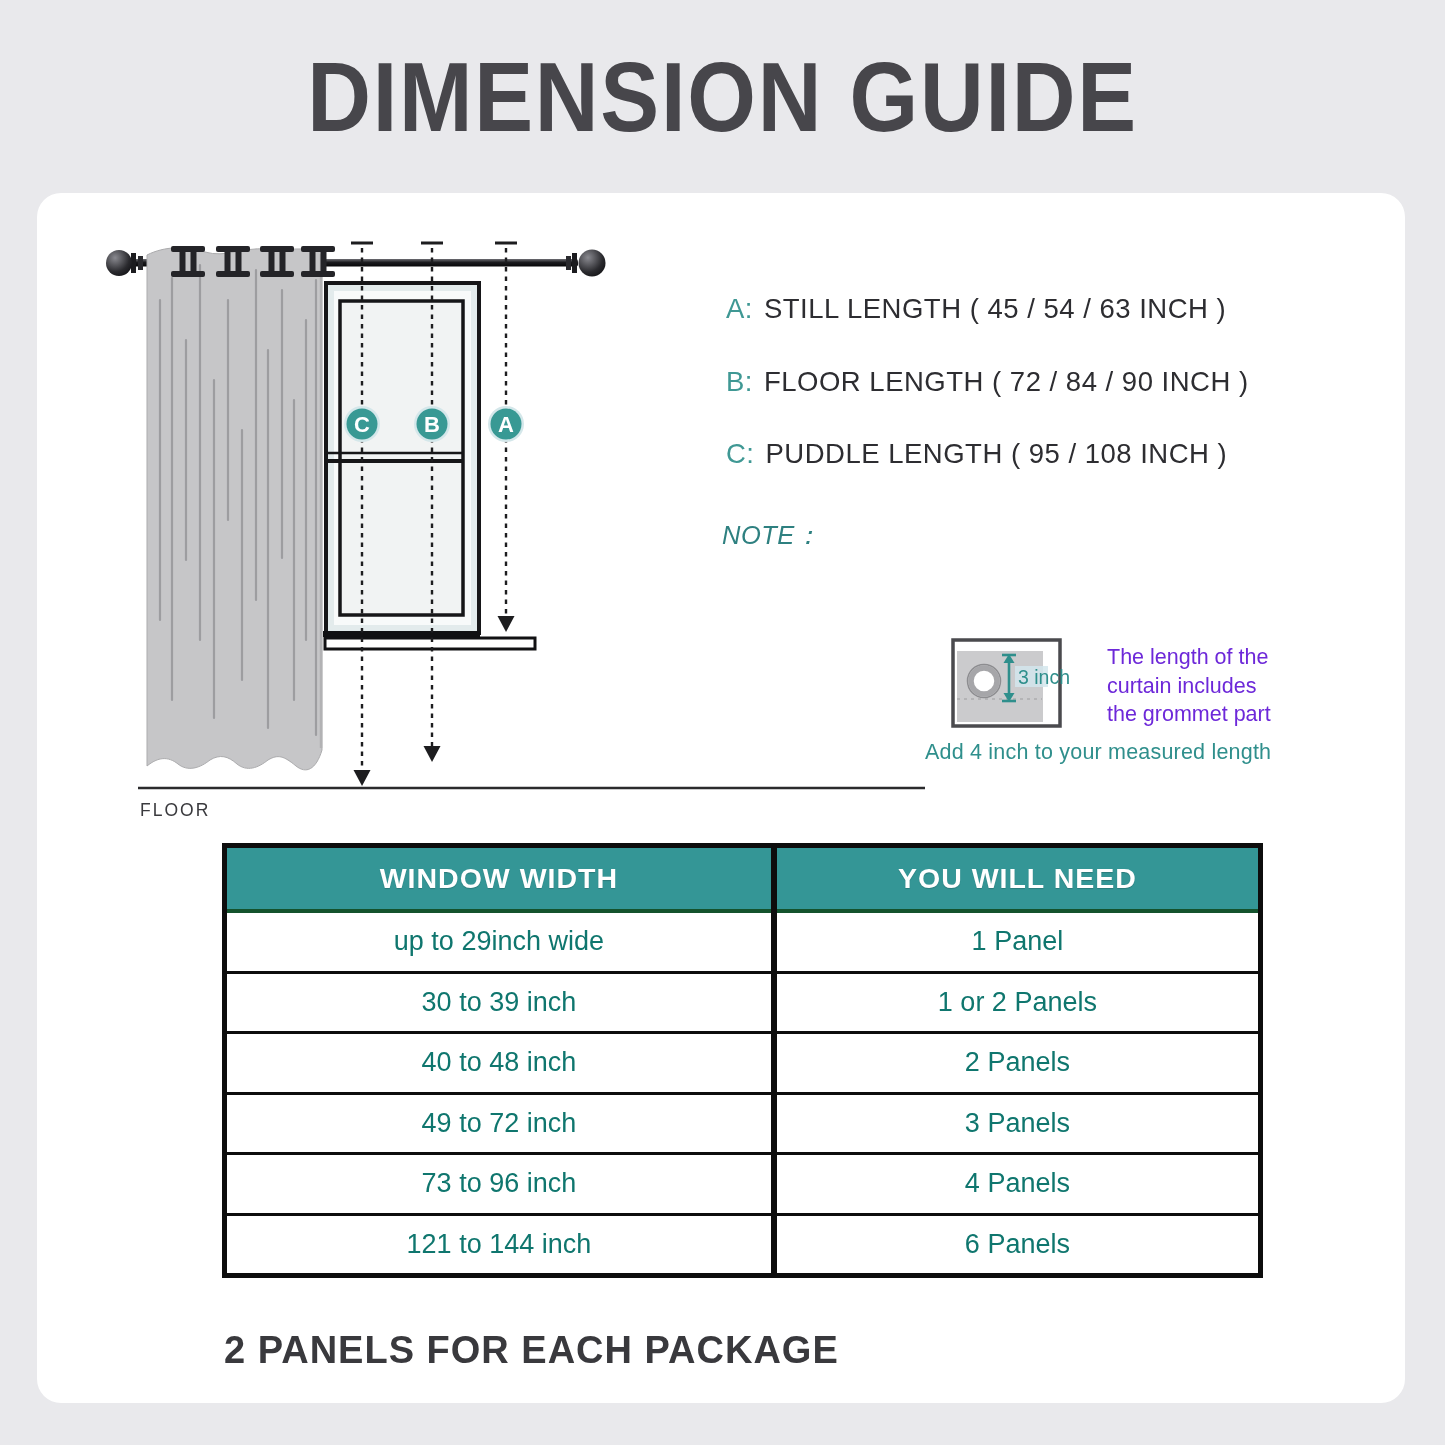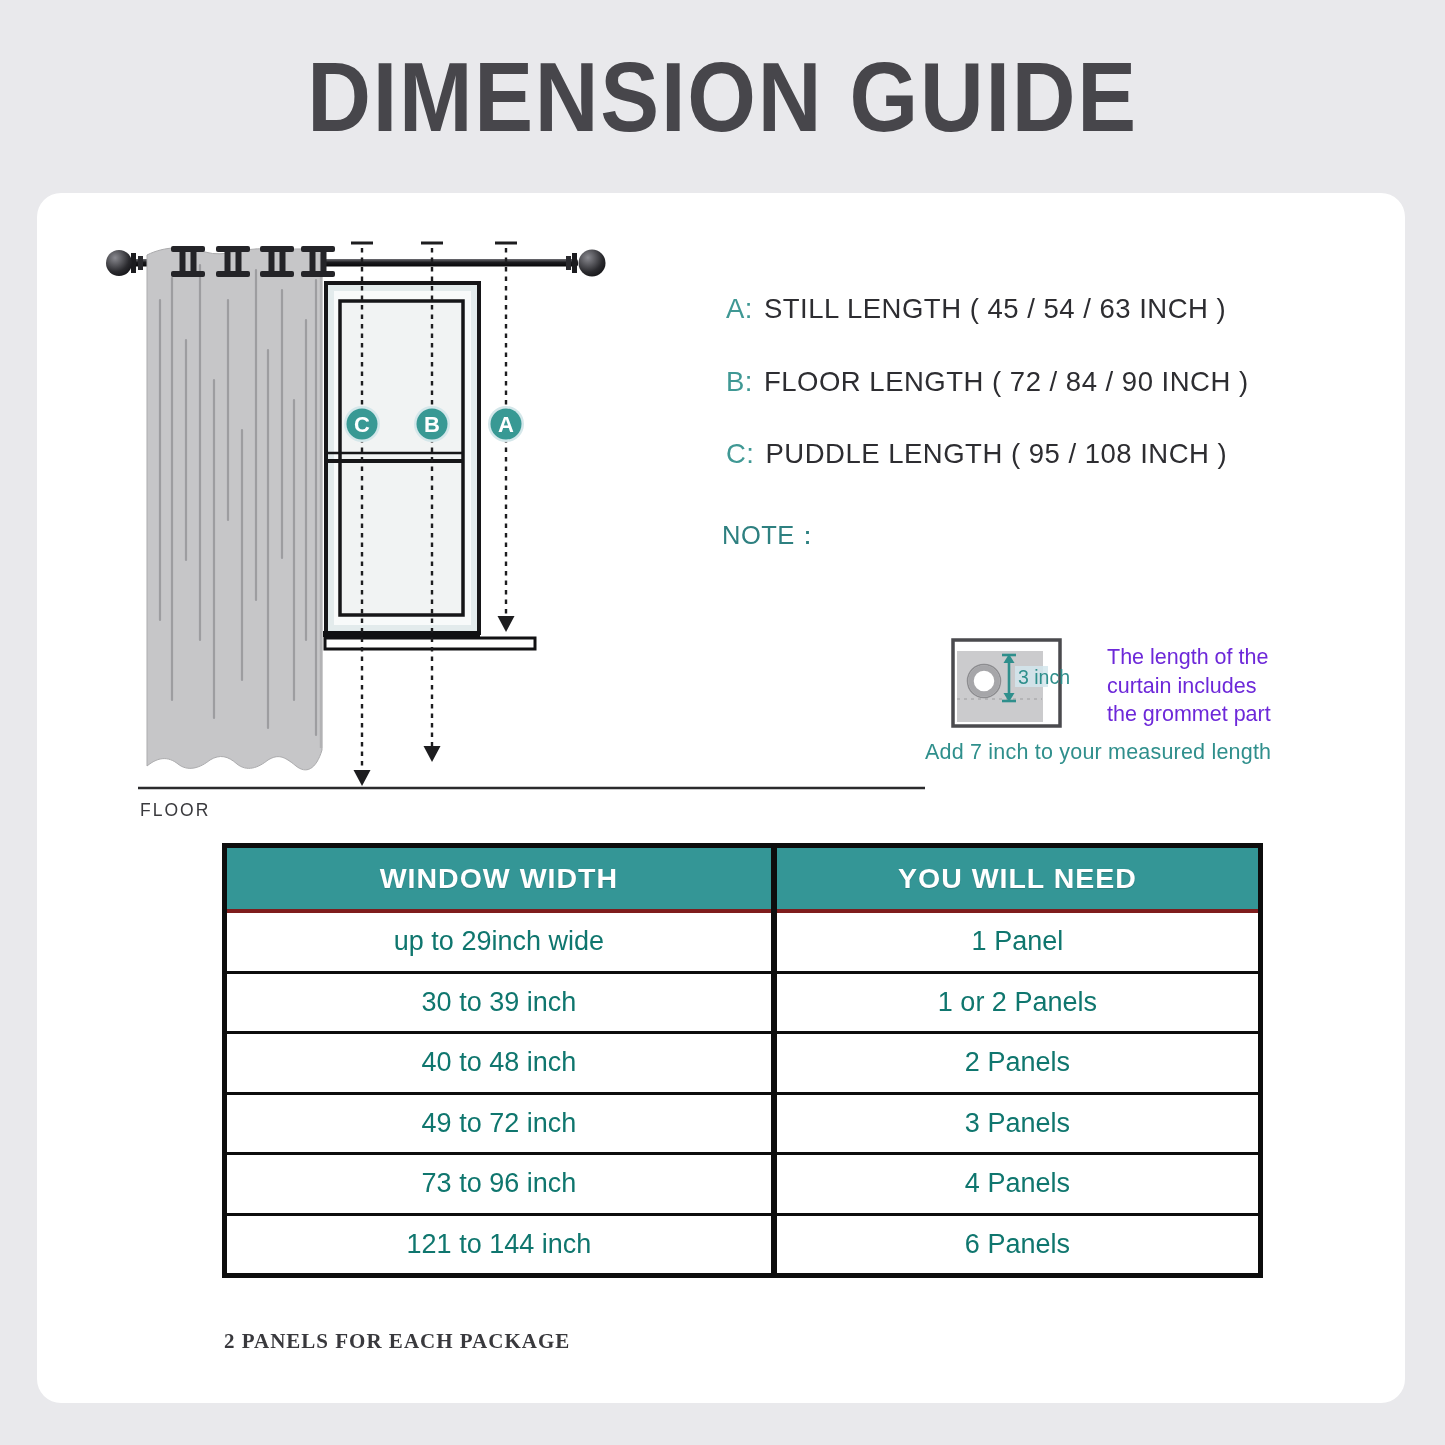--- a/index.html
+++ b/index.html
@@ -22,48 +22,48 @@
     left:726px;font-size:27.5px;color:#2d2d31;letter-spacing:.5px;white-space:nowrap;
   }
   .legend-key{color:#3f9894;margin-right:11px;}
   .legend-a{top:293px;}
   .legend-b{top:366px;}
   .legend-c{top:438px;}
   .note{
     left:722px;top:518px;display:flex;align-items:flex-start;
     font-size:25.5px;color:#2e8080;letter-spacing:.5px;white-space:nowrap;
   }
-  .note-label{margin-right:20px;}
+  .note-label{margin-right:20px;font-style:italic;}
   .note-lines{line-height:45px;}
   .note-line2{margin-left:2px;}
   .grommet-desc{
     left:1107px;top:643px;font-size:21.5px;line-height:28.5px;color:#6d28d9;white-space:nowrap;
   }
   .grommet-tip{
     left:925px;top:740px;font-size:21.5px;color:#2f8f8c;white-space:nowrap;letter-spacing:.2px;
   }
   table.dim-table{
     position:absolute;left:222px;top:843px;width:1041px;
     border-collapse:collapse;table-layout:fixed;
     border:5px solid #0d0d0d;
   }
   .dim-table th{
     background:#349696;color:#ffffff;font-size:28.5px;font-weight:bold;
-    height:59px;letter-spacing:1px;border:4px solid #7f1d1d;
+    height:59px;letter-spacing:1px;border:4px solid #14532d;
     text-shadow:0 1px 1px rgba(0,0,0,.18);
   }
   .dim-table td{
     font-size:27px;color:#0f766e;height:55.5px;text-align:center;
     border:3px solid #0d0d0d;background:#ffffff;
   }
   .dim-table th:first-child,.dim-table td:first-child{
     border-right:6px solid #0d0d0d;width:52.3%;
   }
   .footnote{
-    left:224px;top:1329px;font-size:21px;color:#39393d;letter-spacing:1px;font-weight:600;white-space:nowrap;font-family:Liberation Serif, serif;
+    left:224px;top:1329px;font-size:38px;color:#39393d;letter-spacing:1px;font-weight:600;white-space:nowrap;
   }
 </style>
 </head>
 <body>
 
 <div class="abs panel"></div>
 
 <div class="abs page-title">DIMENSION GUIDE</div>
 
 <svg class="abs" style="left:85px;top:230px" width="1330" height="610" viewBox="85 230 1330 610">
@@ -209,21 +209,21 @@
 
 <div class="abs note">
   <span class="note-label">NOTE：</span>
 </div>
 
 <div class="abs grommet-desc">
   <div>The length of the</div>
   <div>curtain includes</div>
   <div>the grommet part</div>
 </div>
-<div class="abs grommet-tip">Add 7 inch to your measured length</div>
+<div class="abs grommet-tip">Add 4 inch to your measured length</div>
 
 <table class="dim-table">
   <thead>
     <tr>
       <th>WINDOW WIDTH</th>
       <th>YOU WILL NEED</th>
     </tr>
   </thead>
   <tbody>
     <tr>

